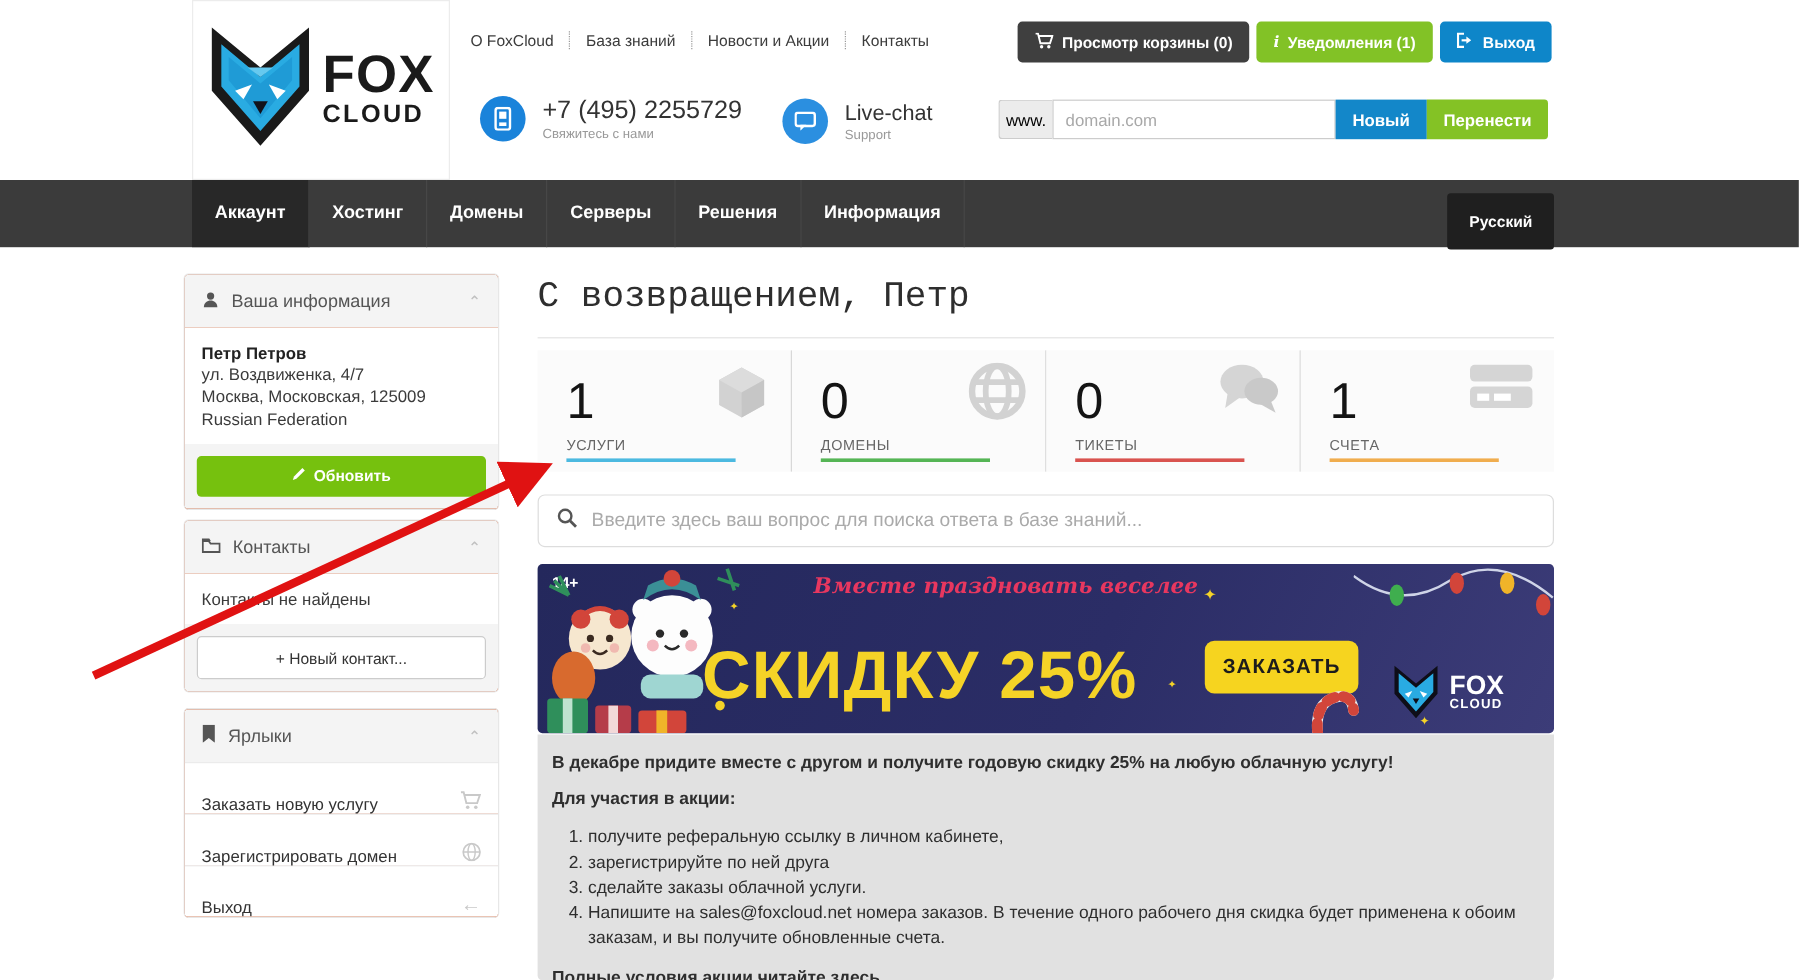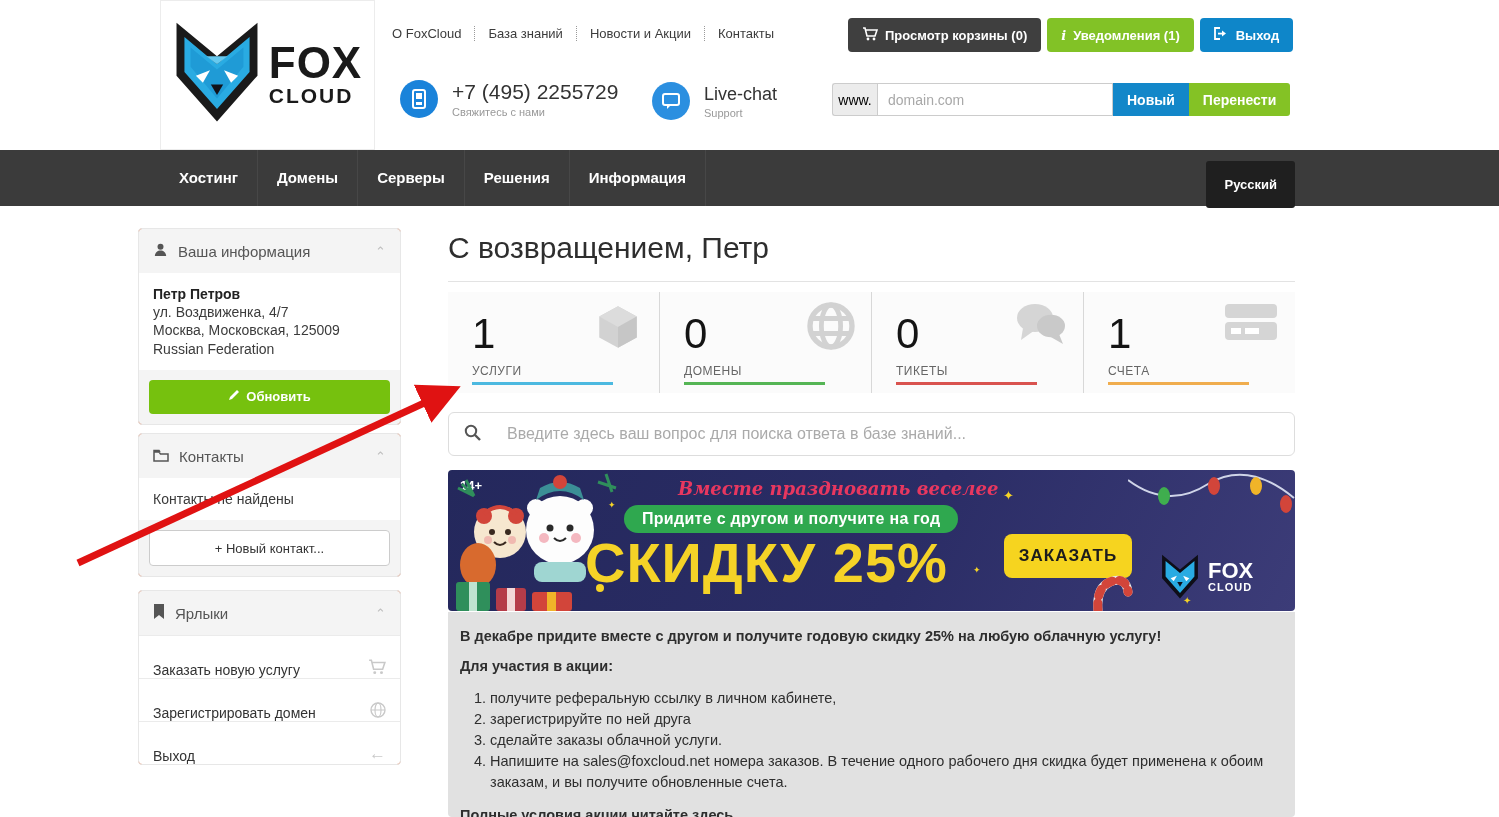--- a/index.html
+++ b/index.html
@@ -43,48 +43,48 @@
   
   #nav { position:absolute; left:0; top:150px; width:1499px; height:56px; background:#3b3b3b; }
   #nav-items { position:absolute; left:160px; top:0; display:flex; height:56px; }
   .nav-item { padding:0 19px; line-height:56px; color:#fff; font-size:15px; font-weight:700;
     cursor:pointer; border-right:1px solid #474747; }
   .nav-item.active { background:#282828; }
   #lang-btn { position:absolute; right:204px; top:11px; height:47px; background:#1f1f1f; color:#fff;
     font-size:13px; font-weight:700; border:none; border-radius:3px; padding:0 18px; cursor:pointer; }
 
   
-  .panel { position:absolute; left:138px; width:263px; border:1px solid #e7e7e7; border-radius:4px;
+  .panel { position:absolute; left:153px; width:263px; border:1px solid #e7e7e7; border-radius:4px;
     overflow:hidden; background:#c2410c; }
   .panel-h { background:#f4f4f4; height:44px; display:flex; align-items:center; gap:10px;
     padding:0 14px; color:#555; font-size:15px; }
   .panel-h .chev { margin-left:auto; color:#c0c0c0; font-size:13px; cursor:pointer; }
   .panel-body { padding:12px 14px; font-size:14px; color:#3b3b3b; line-height:1.3; background:#fff; }
   .panel-foot { background:#f4f4f4; padding:10px; }
   .btn-update { width:100%; height:34px; background:#76c10e; border:none; border-radius:4px;
     color:#fff; font-weight:700; font-size:13px; cursor:pointer; display:flex; align-items:center; justify-content:center; gap:6px; }
   .btn-newcontact { width:100%; height:36px; background:#fff; border:1px solid #ccc; border-radius:4px;
     color:#333; font-size:13px; cursor:pointer; }
   .short-row { display:flex; align-items:flex-end; height:43px; padding:0 14px; border-top:1px solid #ebebeb;
     font-size:14px; color:#333; cursor:pointer; background:#fff; }
   .short-row .ric { margin-left:auto; color:#c9c9c9; }
 
   
   #greeting { position:absolute; left:448px; top:231px; width:847px; font-size:30px; font-weight:400;
-    color:#2e2e2e; padding-bottom:16px; border-bottom:1px solid #e3e3e3; }
+    color:#2e2e2e; padding-bottom:16px; border-bottom:1px solid #e3e3e3;font-family:Liberation Mono, monospace; }
   #stats { position:absolute; left:448px; top:292px; width:847px; height:101px; display:flex; }
   .stat { flex:1; position:relative; background:#fbfbfb; border-right:1px solid #d8d8d8; }
   .stat:last-child { border-right:none; }
   .stat-num { position:absolute; left:24px; top:18px; font-size:42px; font-weight:300; color:#141414; }
   .stat-label { position:absolute; left:24px; top:72px; font-size:12px; color:#666; letter-spacing:0.5px; }
   .stat-line { position:absolute; left:24px; bottom:8px; height:3px; width:calc(100% - 70px); }
   .stat-ico { position:absolute; right:16px; top:10px; color:#cfcfcf; }
 
   #kb-search { position:absolute; left:448px; top:412px; width:847px; height:44px;
-    border:1px solid #ddd; border-radius:6px; display:flex; align-items:center; padding:0 15px; gap:26px; background:#fff; }
+    border:1px solid #ddd; border-radius:6px; display:flex; align-items:center; padding:0 15px; gap:12px; background:#fff; }
   #kb-search input { border:none; outline:none; flex:1; font-size:16px; font-weight:300; color:#333; background:transparent; }
   #kb-search input::placeholder { color:#aaa; }
 
   
   #banner { position:absolute; left:448px; top:470px; width:847px; height:141px; border-radius:4px;
     background:linear-gradient(115deg,#24285c 0%, #2b2d66 55%, #3c3c78 100%); overflow:hidden; }
   .age { position:absolute; left:12px; top:8px; color:#fff; font-weight:800; font-size:13px; }
   .script-txt { position:absolute; left:230px; top:8px; color:#e8375f; font-size:18px; font-weight:700;
     font-style:italic; font-family:"DejaVu Serif", serif; }
   .pill { position:absolute; left:176px; top:35px; background:#2fa84f; color:#fff; font-weight:700;
@@ -198,20 +198,21 @@
   <div class="domain-row">
     <span class="dprefix">www.</span>
     <input class="dinput" placeholder="domain.com" style="">
     <button class="dbtn blue">Новый</button>
     <button class="dbtn green">Перенести</button>
   </div>
 </div>
 
 <div id="nav">
   <div id="nav-items">
+    <div class="nav-item active">Аккаунт</div>
     <div class="nav-item">Хостинг</div>
     <div class="nav-item">Домены</div>
     <div class="nav-item">Серверы</div>
     <div class="nav-item">Решения</div>
     <div class="nav-item">Информация</div>
   </div>
   <button id="lang-btn">Русский</button>
 </div>
 
 <div class="panel" style="top:228px;">
@@ -394,21 +395,20 @@
       <rect x="21" y="112" width="8" height="29" fill="#bfe3d0"></rect>
       <rect x="48" y="118" width="30" height="23" rx="3" fill="#b53c49"></rect>
       <rect x="59" y="118" width="8" height="23" fill="#f2d8d8"></rect>
       <rect x="84" y="122" width="40" height="19" rx="3" fill="#d2453a"></rect>
       <rect x="99" y="122" width="9" height="19" fill="#f0b429"></rect>
       <circle cx="152" cy="118" r="4" fill="#f5d327"></circle>
     </svg>
   </span>
 
   <span class="script-txt">Вместе праздновать веселее</span>
-  <span class="pill">Придите с другом и получите на год</span>
   <span class="big-discount">СКИДКУ 25%</span>
   <button class="order-btn">ЗАКАЗАТЬ</button>
 
   <span class="banner-logo">
     <svg width="40" height="46" viewBox="0 0 100 118">
       <polygon points="4,2 50,40 96,2 96,62 50,114 4,62" fill="#0e0e18"></polygon>
       <polygon points="13,18 50,49 87,18 87,58 50,100 13,58" fill="#29abe2"></polygon>
       <polygon points="26,62 42,56 34,70" fill="#fff"></polygon>
       <polygon points="74,62 58,56 66,70" fill="#fff"></polygon>
       <polygon points="43,72 57,72 50,84" fill="#0e0e18"></polygon>

